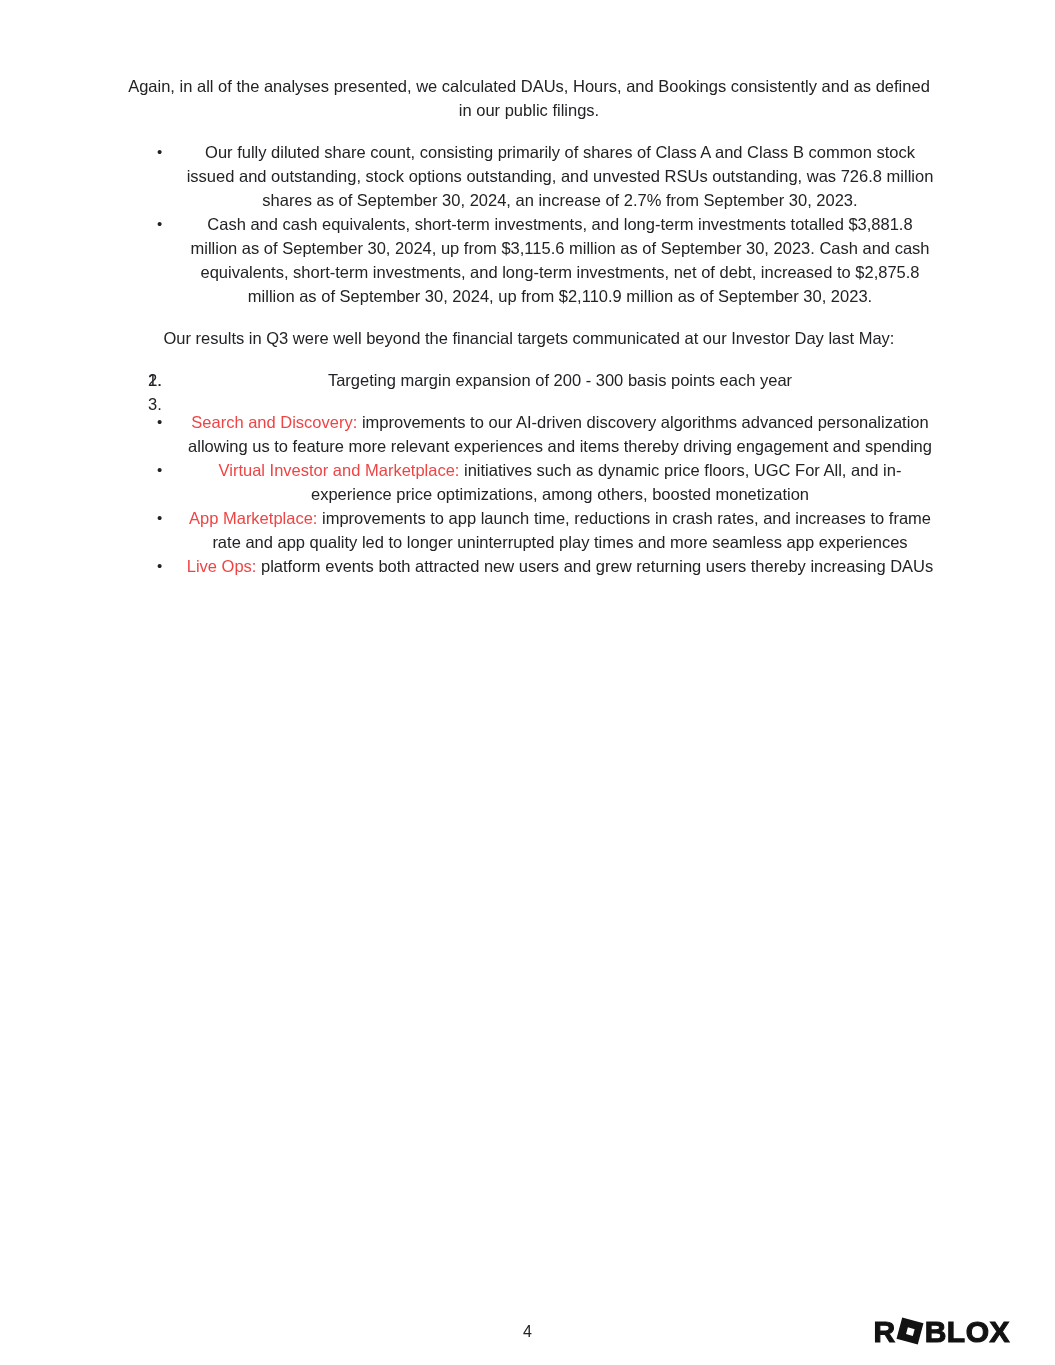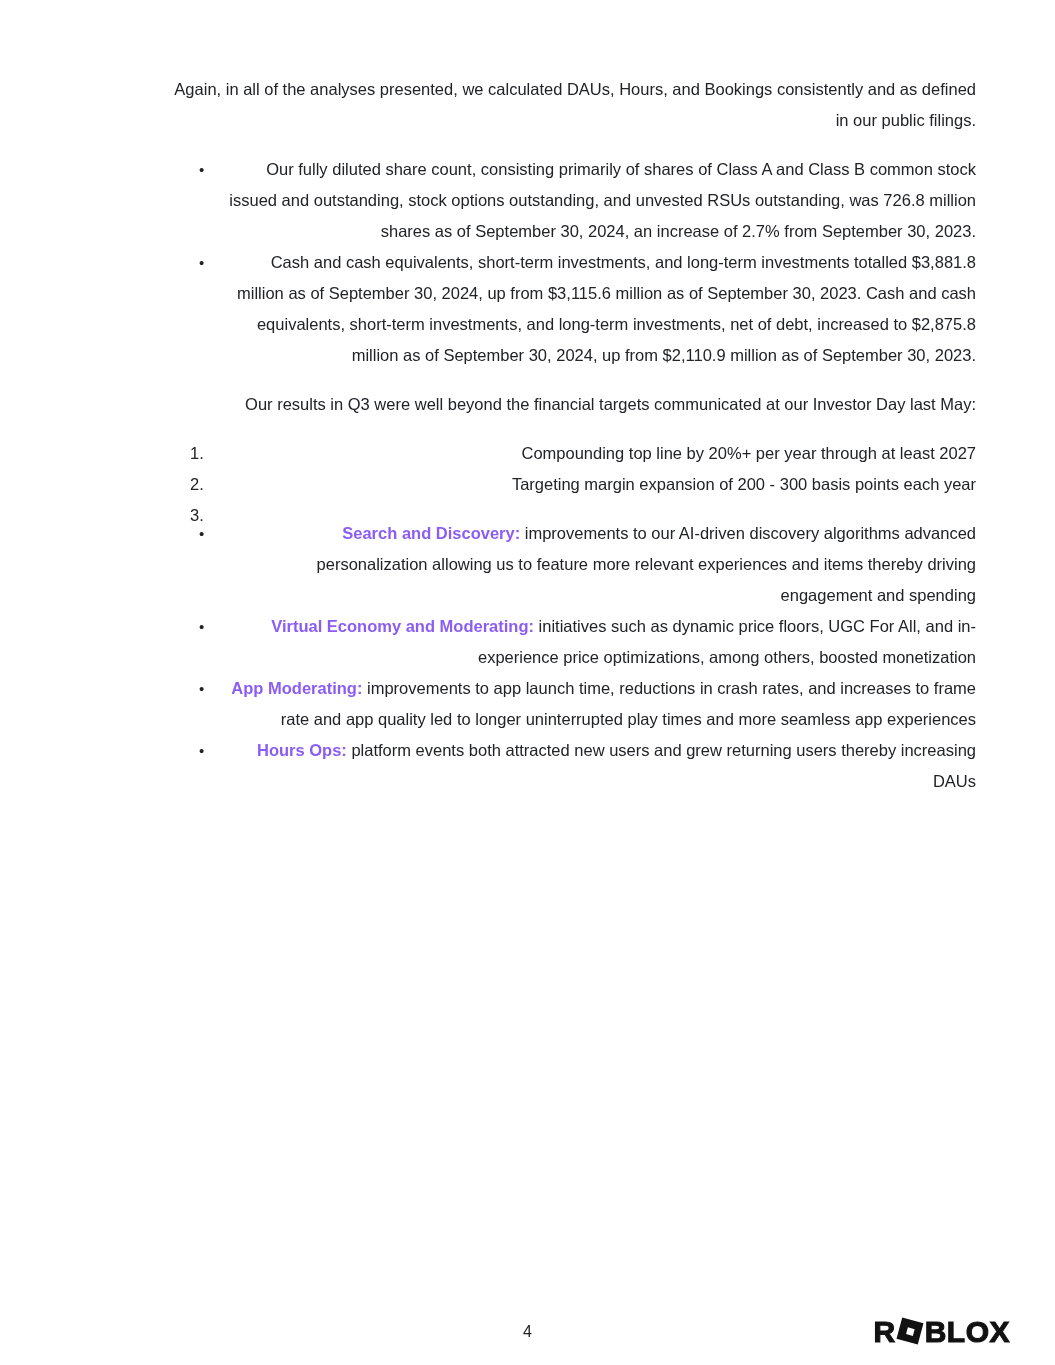--- a/index.html
+++ b/index.html
@@ -12,35 +12,34 @@
     overflow:hidden;
     color:#212326;
     font-family:"Liberation Sans", sans-serif;
   }
   .content{
     position:absolute;
     left:124px;
     top:74px;
     width:810px;
     font-size:16.5px;
-    line-height:31px;
-    text-align:right;
-    margin-left:42px;
+    line-height:24px;
+    text-align:center;
   }
   .block{margin:0 0 18px 0;}
   .list{margin:0 0 18px 0;}
   .li{position:relative;padding-left:62px;}
   .li .bullet-marker{
     position:absolute;left:33px;top:0;
     font-size:15px;
   }
   .li .num-marker{
     position:absolute;left:24px;top:0;
   }
-  .lead{font-weight:700;color:#8b5cf6;}
+  .lead{font-weight:400;color:#ef4444;}
   .footer-page{
     position:absolute;
     left:0;right:0;
     bottom:24px;
     text-align:center;
     font-size:16px;
     color:#212326;
     font-family:"Liberation Sans", sans-serif;
   }
   .logo{
@@ -88,51 +87,50 @@
         <span class="bullet-marker">•</span>
         <span>Cash and cash equivalents, short-term investments, and long-term investments totalled $3,881.8 million as of September 30, 2024, up from $3,115.6 million as of September 30, 2023.  Cash and cash equivalents, short-term investments, and long-term investments, net of debt, increased to $2,875.8 million as of September 30, 2024, up from $2,110.9 million as of September 30, 2023.</span>
       </div>
     </div>
 
     <p class="block">Our results in Q3 were well beyond the financial targets communicated at our Investor Day last May:</p>
 
     <div class="list">
       <div class="li">
         <span class="num-marker">1.</span>
-        <span>Compounding top line by 20%+ per year through at least 2027</span>
       </div>
       <div class="li">
         <span class="num-marker">2.</span>
         <span>Targeting margin expansion of 200 - 300 basis points each year</span>
       </div>
       <div class="li">
         <span class="num-marker">3.</span>
       </div>
     </div>
 
 
     <div class="list">
       <div class="li">
         <span class="bullet-marker">•</span>
         <span class="lead">Search and Discovery:</span> 
         <span>improvements to our AI-driven discovery algorithms advanced personalization allowing us to feature more relevant experiences and items thereby driving engagement and spending</span>
       </div>
       <div class="li">
         <span class="bullet-marker">•</span>
-        <span class="lead">Virtual Economy and Moderating:</span> 
+        <span class="lead">Virtual Investor and Marketplace:</span> 
         <span>initiatives such as dynamic price floors, UGC For All, and in-experience price optimizations, among others, boosted monetization</span>
       </div>
       <div class="li">
         <span class="bullet-marker">•</span>
-        <span class="lead">App Moderating:</span> 
+        <span class="lead">App Marketplace:</span> 
         <span>improvements to app launch time, reductions in crash rates, and increases to frame rate and app quality led to longer uninterrupted play times and more seamless app experiences</span>
       </div>
       <div class="li">
         <span class="bullet-marker">•</span>
-        <span class="lead">Hours Ops:</span> 
+        <span class="lead">Live Ops:</span> 
         <span>platform events both attracted new users and grew returning users thereby increasing DAUs</span>
       </div>
     </div>
 
   </div>
 
   <div class="footer-page">4</div>
 
   <div class="logo">
     <span>R</span>

